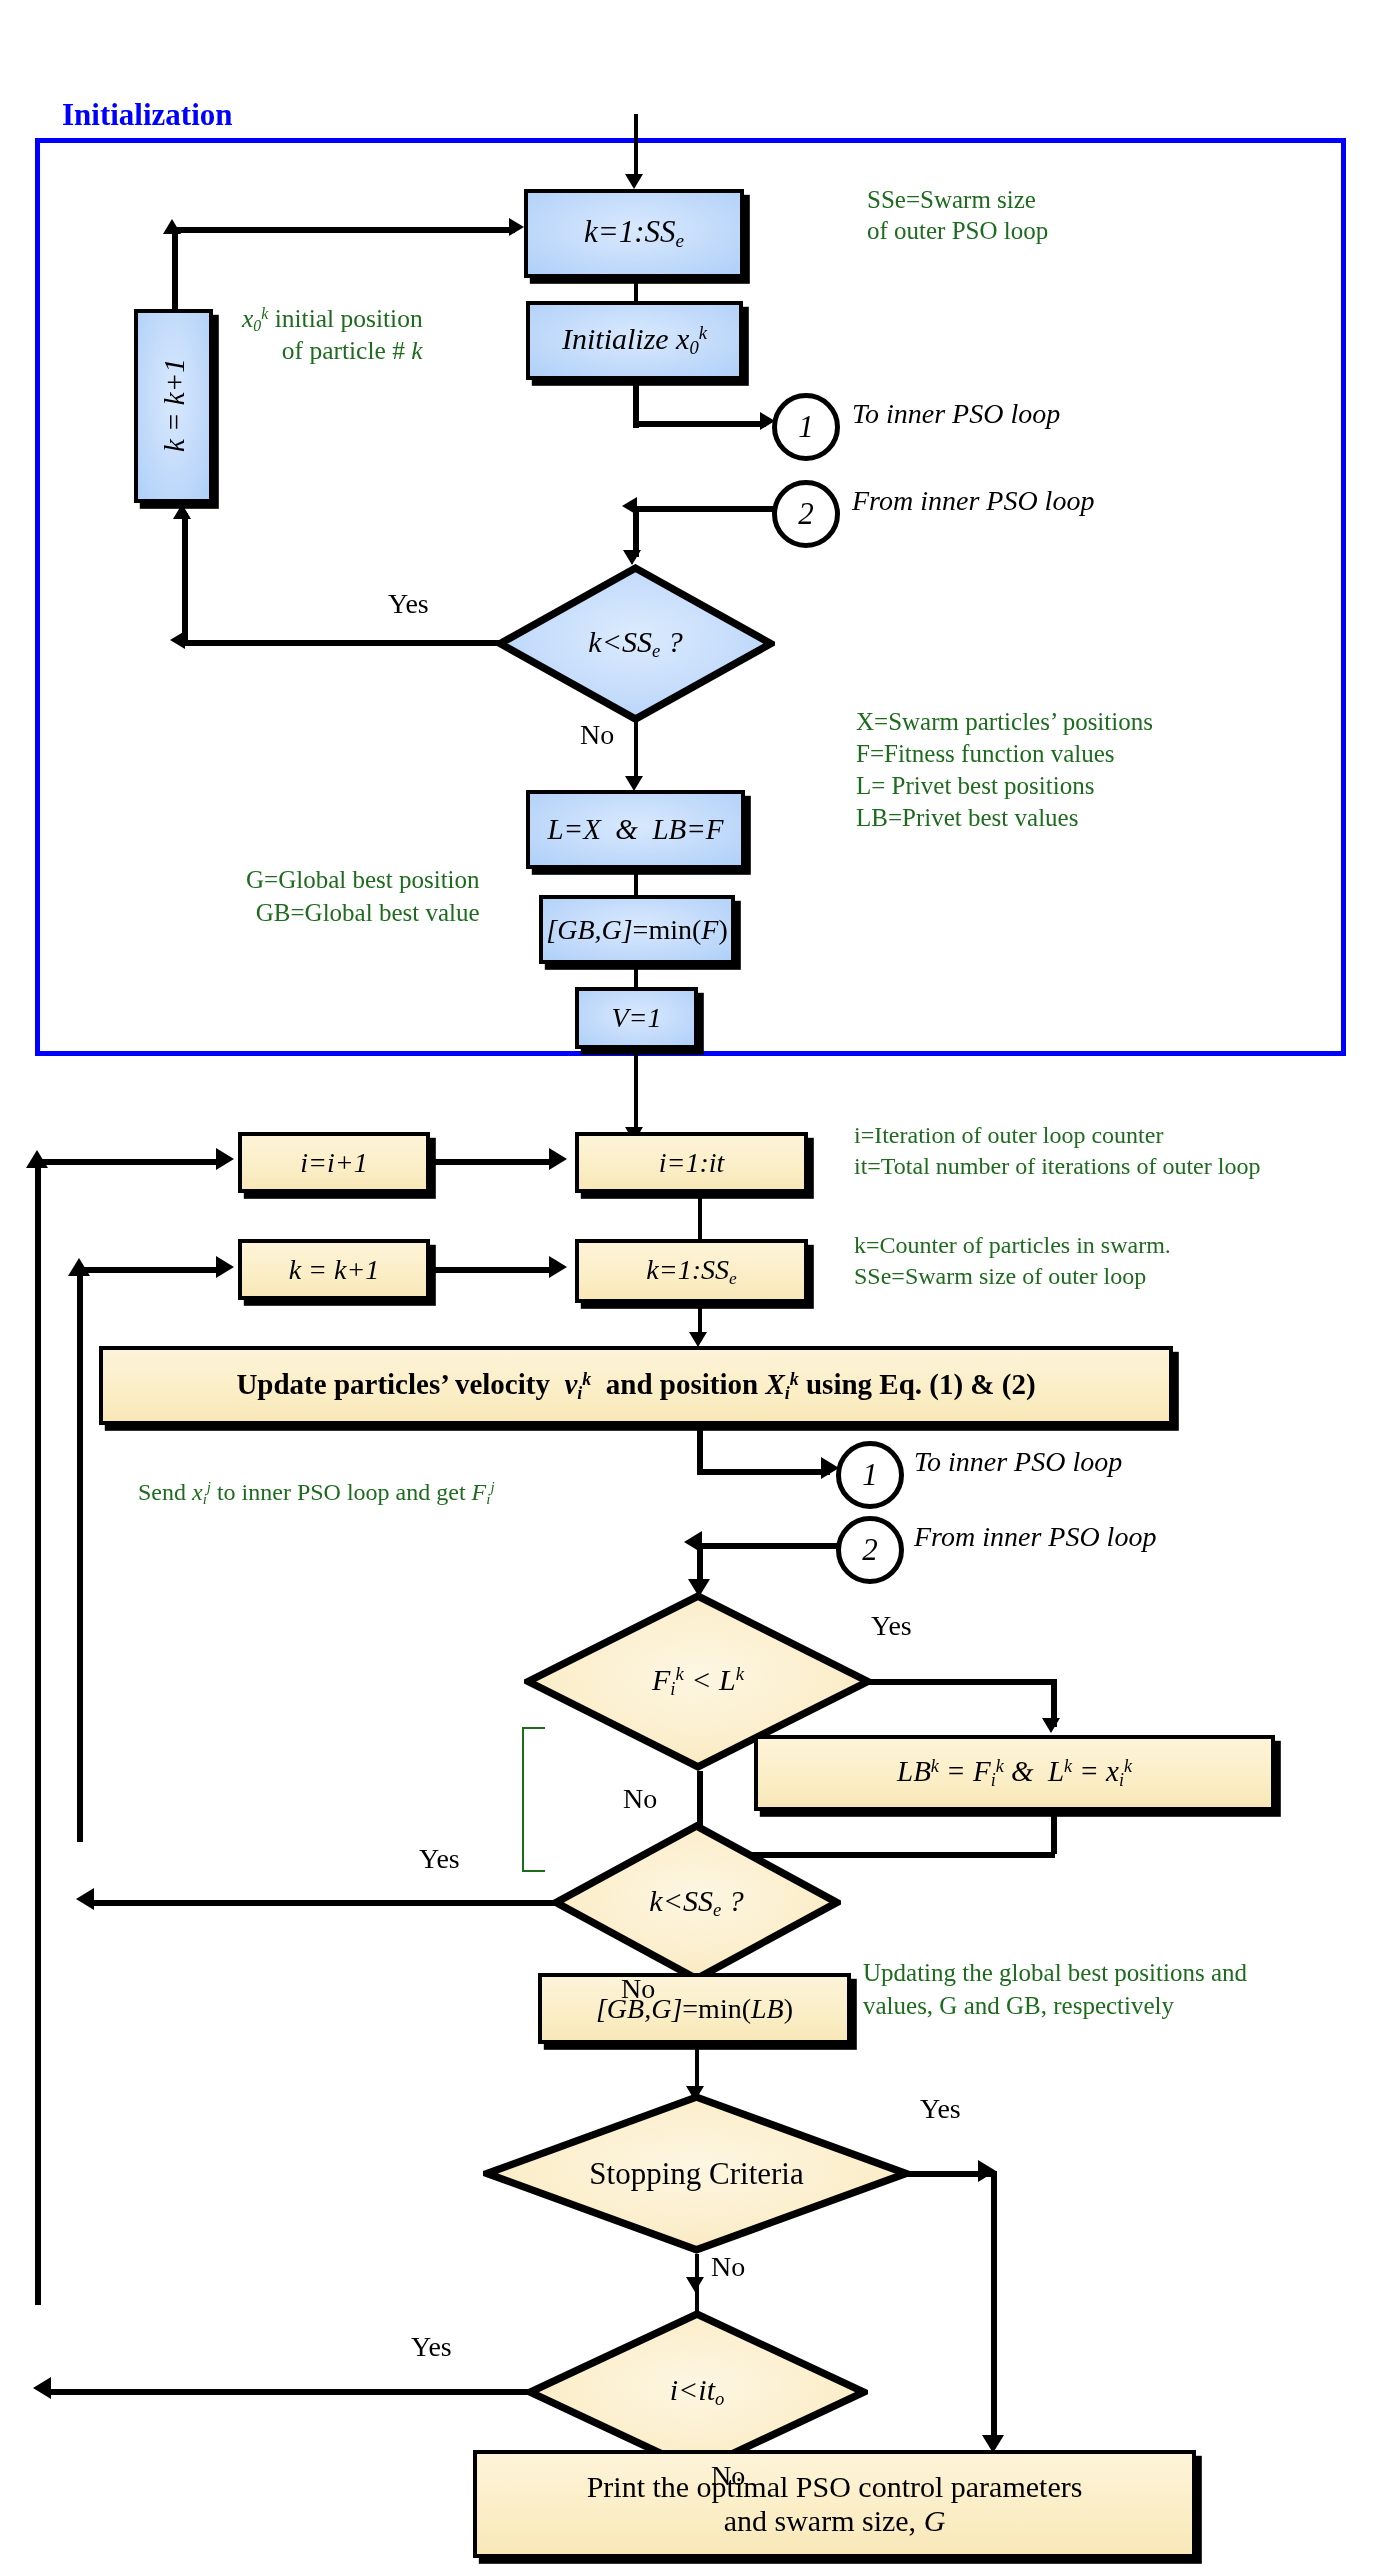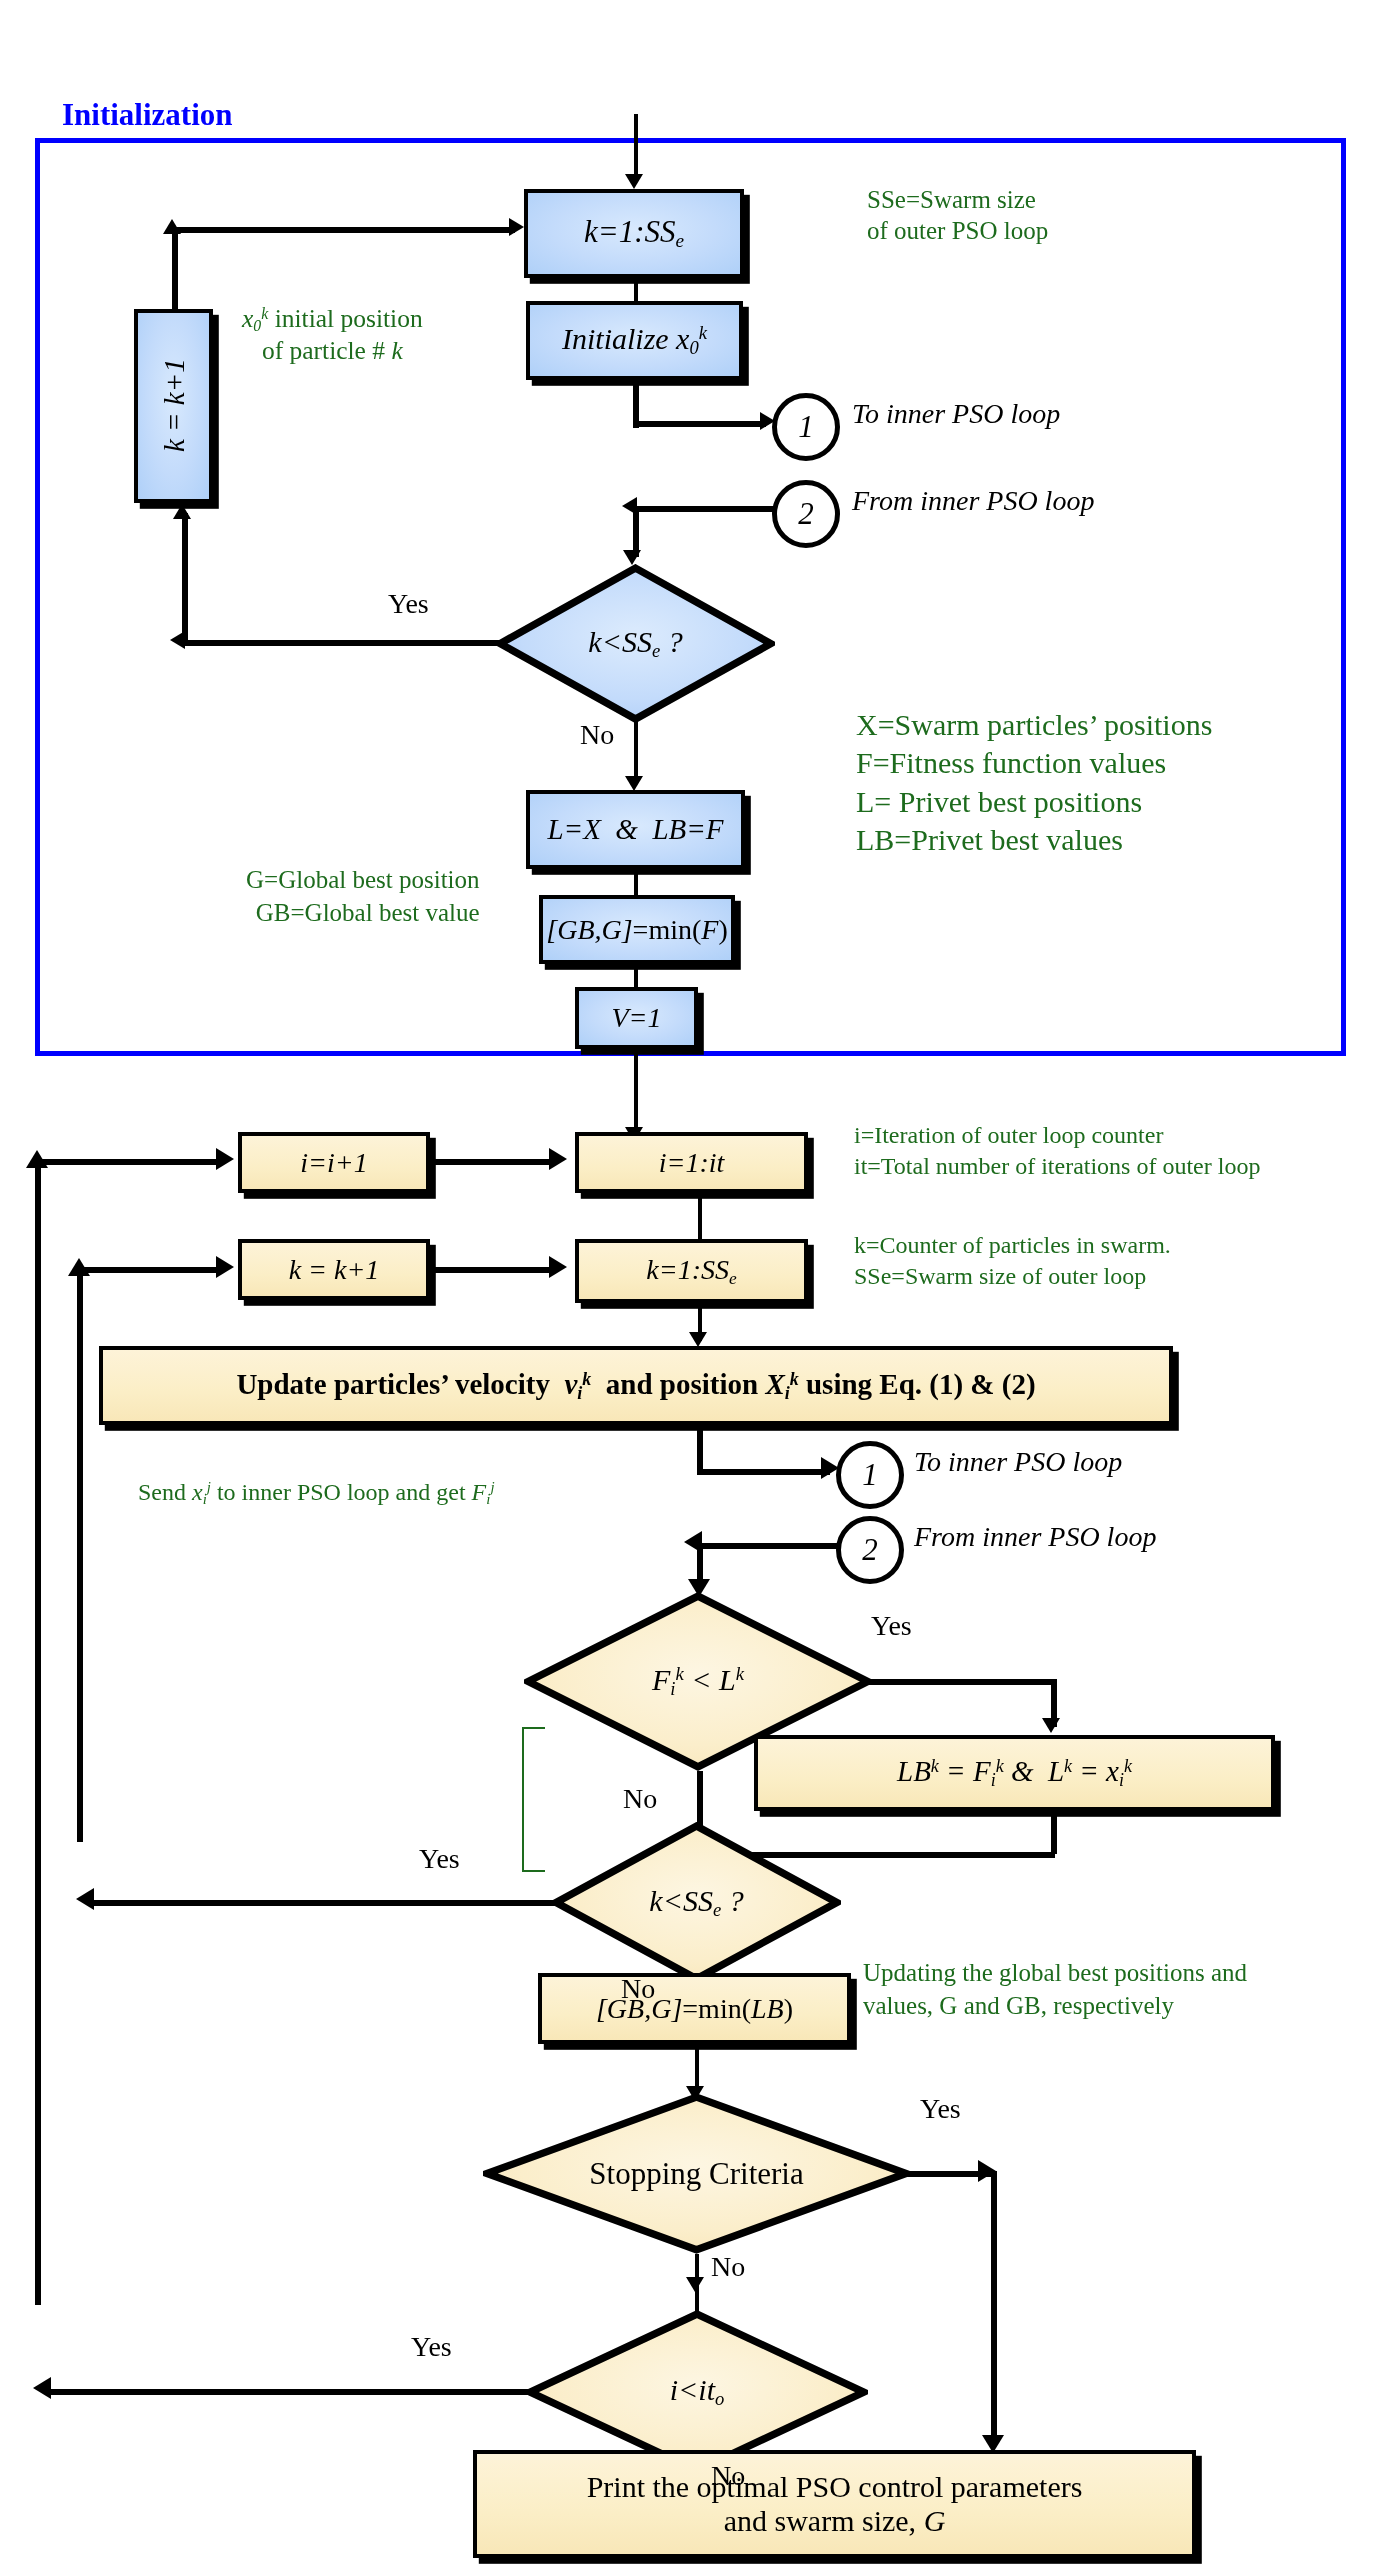--- a/index.html
+++ b/index.html
@@ -83,21 +83,21 @@
     <span>of outer PSO loop</span>
   </div>
 
   <div class="ln lnv" style="left:634px;top:278px;height:39px;"></div>
   <div class="ar ar-d" style="left:625px;top:312px;"></div>
 
   <div class="node blue" style="left:526px;top:301px;width:217px;height:79px;">
     <span class="txt ital" style="font-size:30px;">Initialize x<sub>0</sub><sup>k</sup></span>
   </div>
 
-  <div class="lab green" style="left:242px;top:304px;font-size:25.5px;line-height:1.15;text-align:center;">
+  <div class="lab green" style="left:242px;top:304px;font-size:25.5px;line-height:1.15;text-align:right;">
     <span><i>x<sub>0</sub><sup>k</sup></i> initial position</span><br>
     <span>of particle # <i>k</i></span>
   </div>
 
   <div class="ln lnv thick" style="left:633px;top:380px;height:48px;"></div>
   <div class="ln lnh thick" style="left:633px;top:421px;width:133px;"></div>
   <div class="ar ar-r" style="left:760px;top:412px;"></div>
 
   <div class="conn" style="left:772px;top:393px;width:58px;height:58px;">
     <span style="font-size:31px;">1</span>
@@ -146,21 +146,21 @@
   <div class="ar ar-r" style="left:509px;top:218px;"></div>
 
   <div class="lab blk" style="left:580px;top:719px;font-size:28px;">No</div>
   <div class="ln lnv" style="left:634px;top:721px;height:62px;"></div>
   <div class="ar ar-d" style="left:625px;top:776px;"></div>
 
   <div class="node blue" style="left:526px;top:790px;width:219px;height:79px;">
     <span class="txt ital" style="font-size:29px;">L=X &nbsp;&amp;&nbsp; LB=F</span>
   </div>
 
-  <div class="lab green" style="left:856px;top:706px;font-size:30px;line-height:1.28;text-align:left;">
+  <div class="lab green" style="left:856px;top:706px;font-size:25px;line-height:1.28;text-align:left;">
     <span>X=Swarm particles’ positions</span><br>
     <span>F=Fitness function values</span><br>
     <span>L= Privet best positions</span><br>
     <span>LB=Privet best values</span>
   </div>
 
   <div class="ln lnv" style="left:634px;top:869px;height:43px;"></div>
   <div class="ar ar-d" style="left:625px;top:905px;"></div>
 
   <div class="node blue" style="left:539px;top:895px;width:196px;height:69px;">

